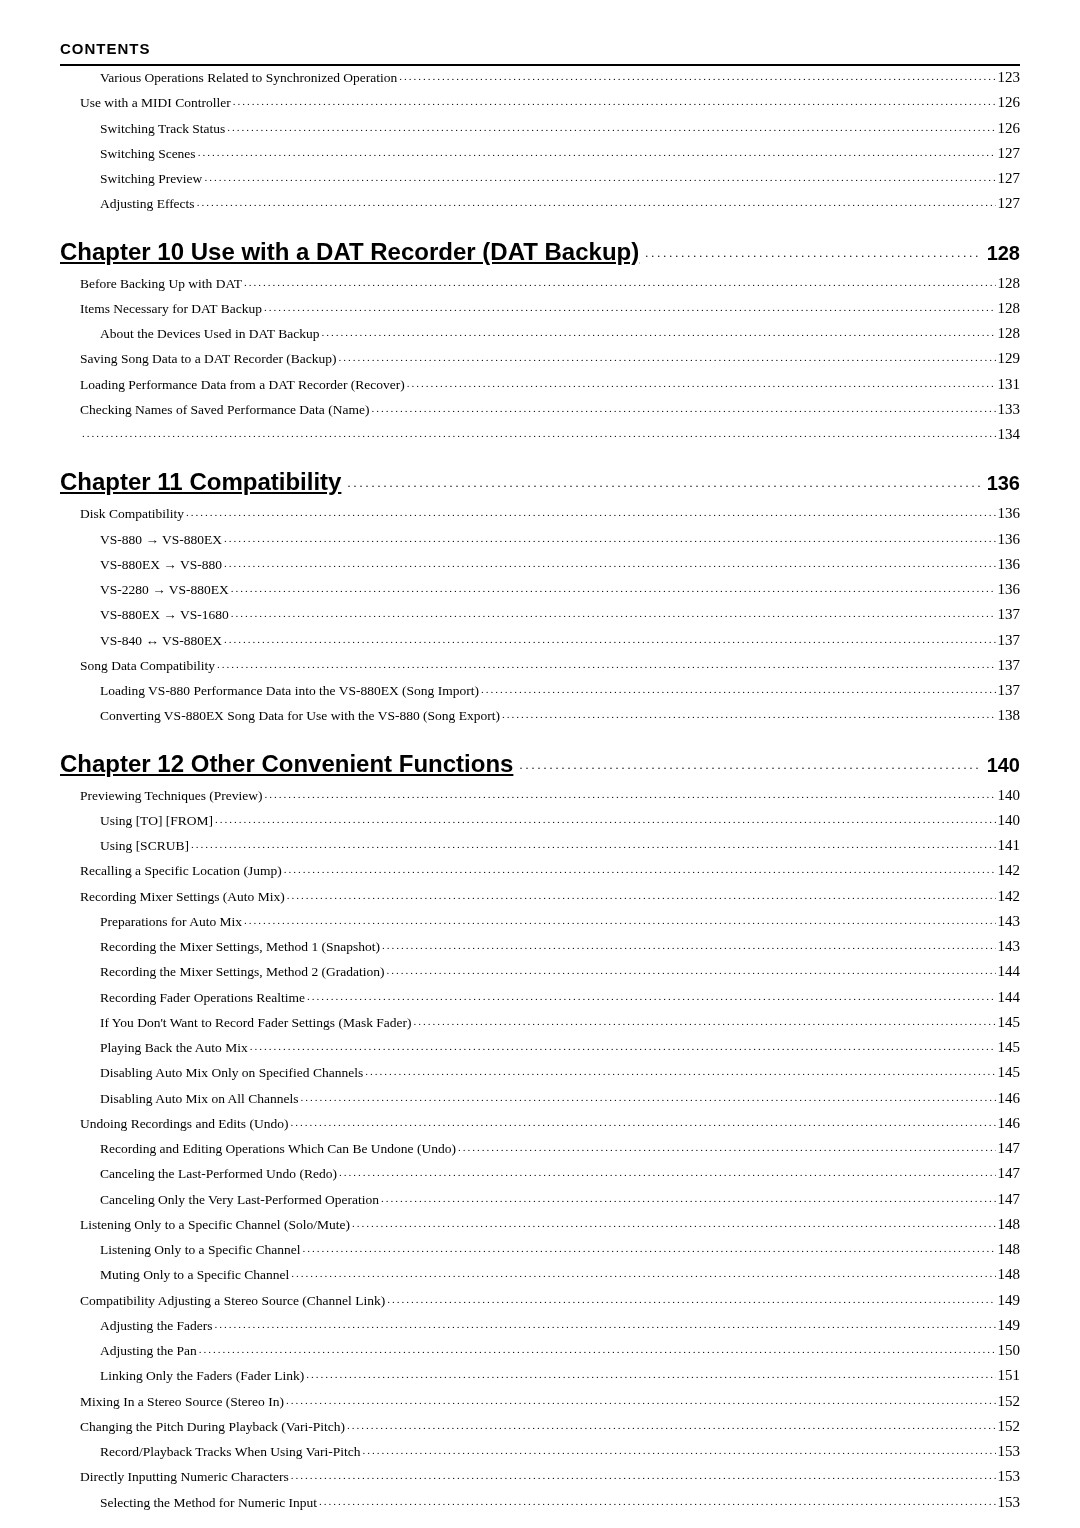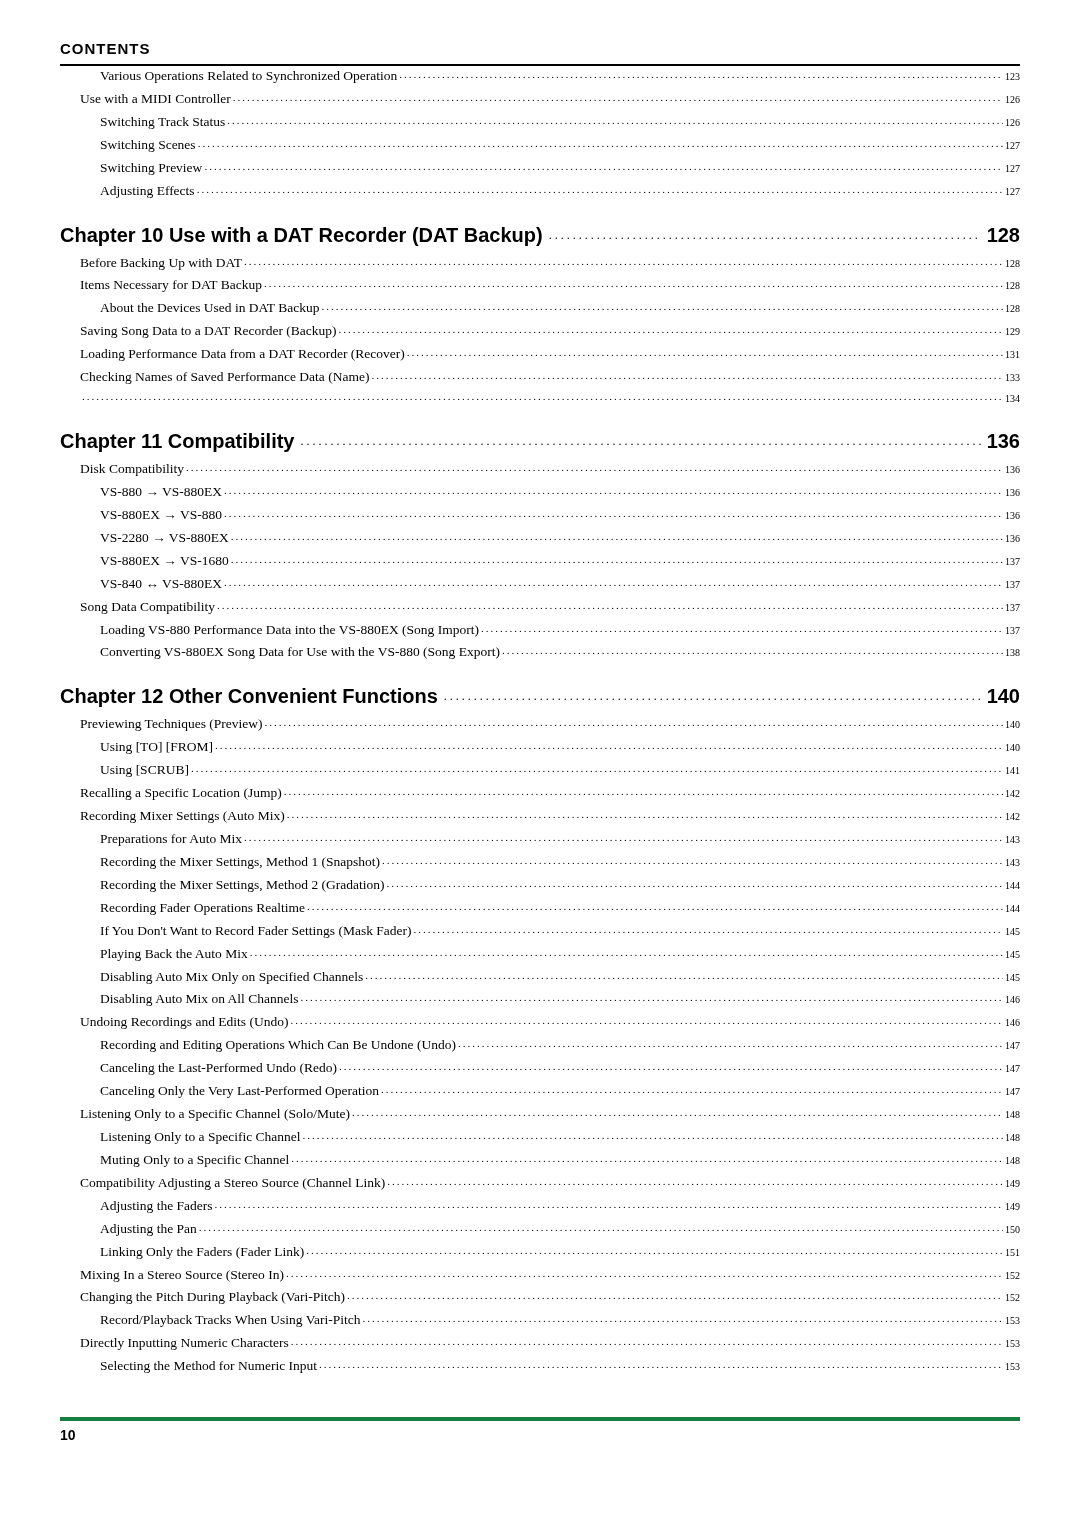--- a/index.html
+++ b/index.html
@@ -50,36 +50,37 @@
       content: ' ......................................................................................................................................................................................................................................................................';
       font-size: 11px;
       letter-spacing: 2px;
       white-space: nowrap;
       overflow: hidden;
       display: block;
     }
     .toc-entry .page-num {
       flex: 0 0 auto;
       white-space: nowrap;
-      font-size: 10px;
+      font-size: 15px;
     }
     .indent-1 { padding-left: 20px; }
     .indent-2 { padding-left: 40px; }
 
     .chapter-heading {
       margin-top: 22px;
       margin-bottom: 6px;
       display: flex;
       justify-content: space-between;
       align-items: baseline;
     }
     .chapter-heading .ch-title {
       font-family: Arial, Helvetica, sans-serif;
       font-weight: bold;
-      font-size: 20px;
+      font-size: 24px;
+      text-decoration: underline;
     }
     .chapter-heading .ch-dots {
       flex: 1;
       border-bottom: 1px dotted transparent;
       overflow: hidden;
       margin: 0 6px;
       position: relative;
       top: -3px;
     }
     .chapter-heading .ch-dots::after {

